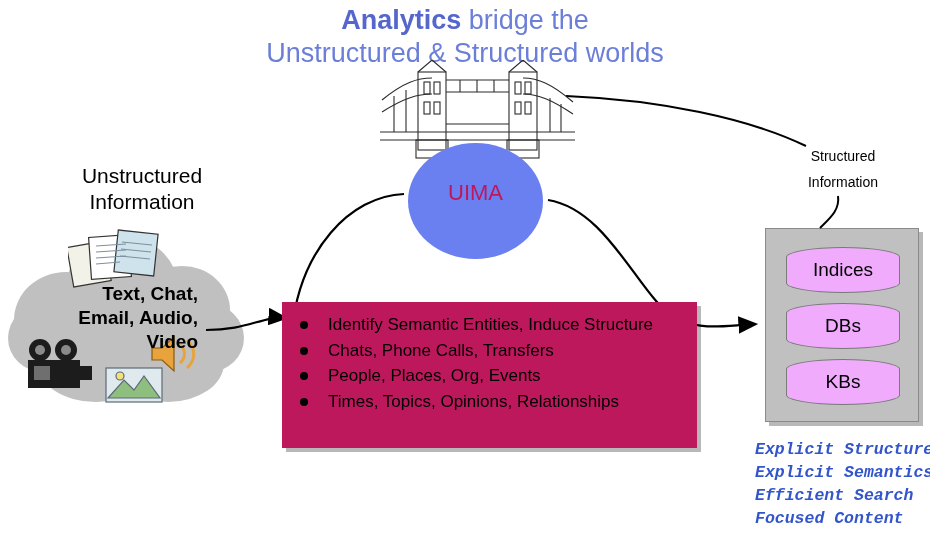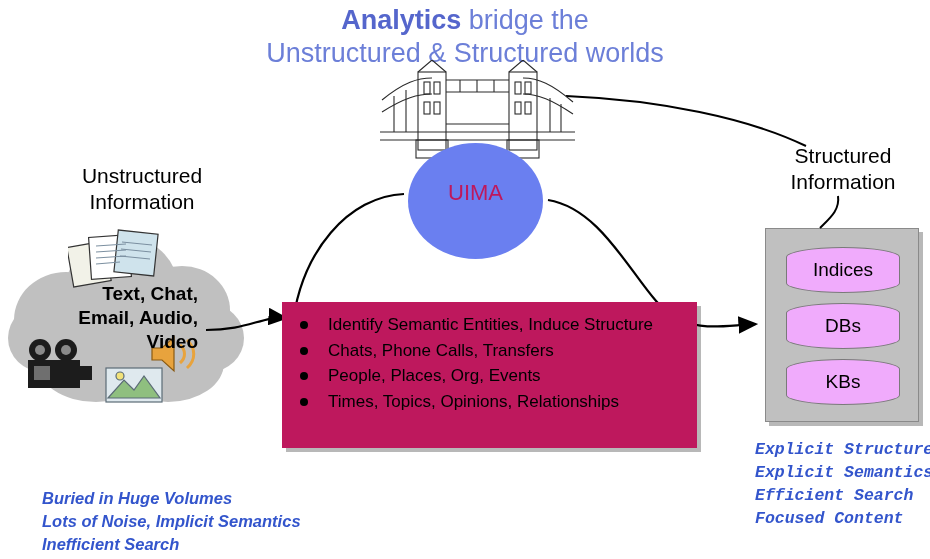--- a/index.html
+++ b/index.html
@@ -175,21 +175,21 @@
     border-radius: 50%;
   }
 
   
   #structured-label {
     position: absolute;
     left: 758px;
     top: 143px;
     width: 170px;
     text-align: center;
-    font-size: 21px;
+    font-size: 14px;
     line-height: 26px;
     color: #000;
   }
   #cylinder-box {
     position: absolute;
     left: 765px;
     top: 228px;
     width: 152px;
     height: 192px;
     background: #c0c0c0;
@@ -324,23 +324,20 @@
       <path d="M4,18 L14,18 L26,7 L26,41 L14,30 L4,30 Z" fill="#e8a33d" stroke="#8a5a12" stroke-width="1.2"></path>
       <path d="M32,15 C38,20 38,28 32,33" stroke="#e8a33d" stroke-width="3" fill="none"></path>
       <path d="M39,10 C48,18 48,30 39,38" stroke="#e8a33d" stroke-width="3" fill="none"></path>
     </g>
   </svg>
 
   <div id="cloud-text" style="white-space:pre-line">Text, Chat,
 Email, Audio,
 Video</div>
 
-  <div class="blue-note" id="left-notes-2">Buried in Huge Volumes
-Lots of Noise, Implicit Semantics
-Inefficient Search</div>
 
   <svg id="bridge" viewBox="0 0 195 110">
     <g stroke="#2b2b2b" stroke-width="1.1" fill="none">
 
       <path d="M2,40 C24,22 38,18 52,18"></path>
       <path d="M143,18 C158,18 172,24 193,42"></path>
       <path d="M2,52 C24,38 38,34 52,34"></path>
       <path d="M143,34 C158,34 172,40 193,54"></path>
 
       <rect x="38" y="12" width="28" height="78"></rect>

